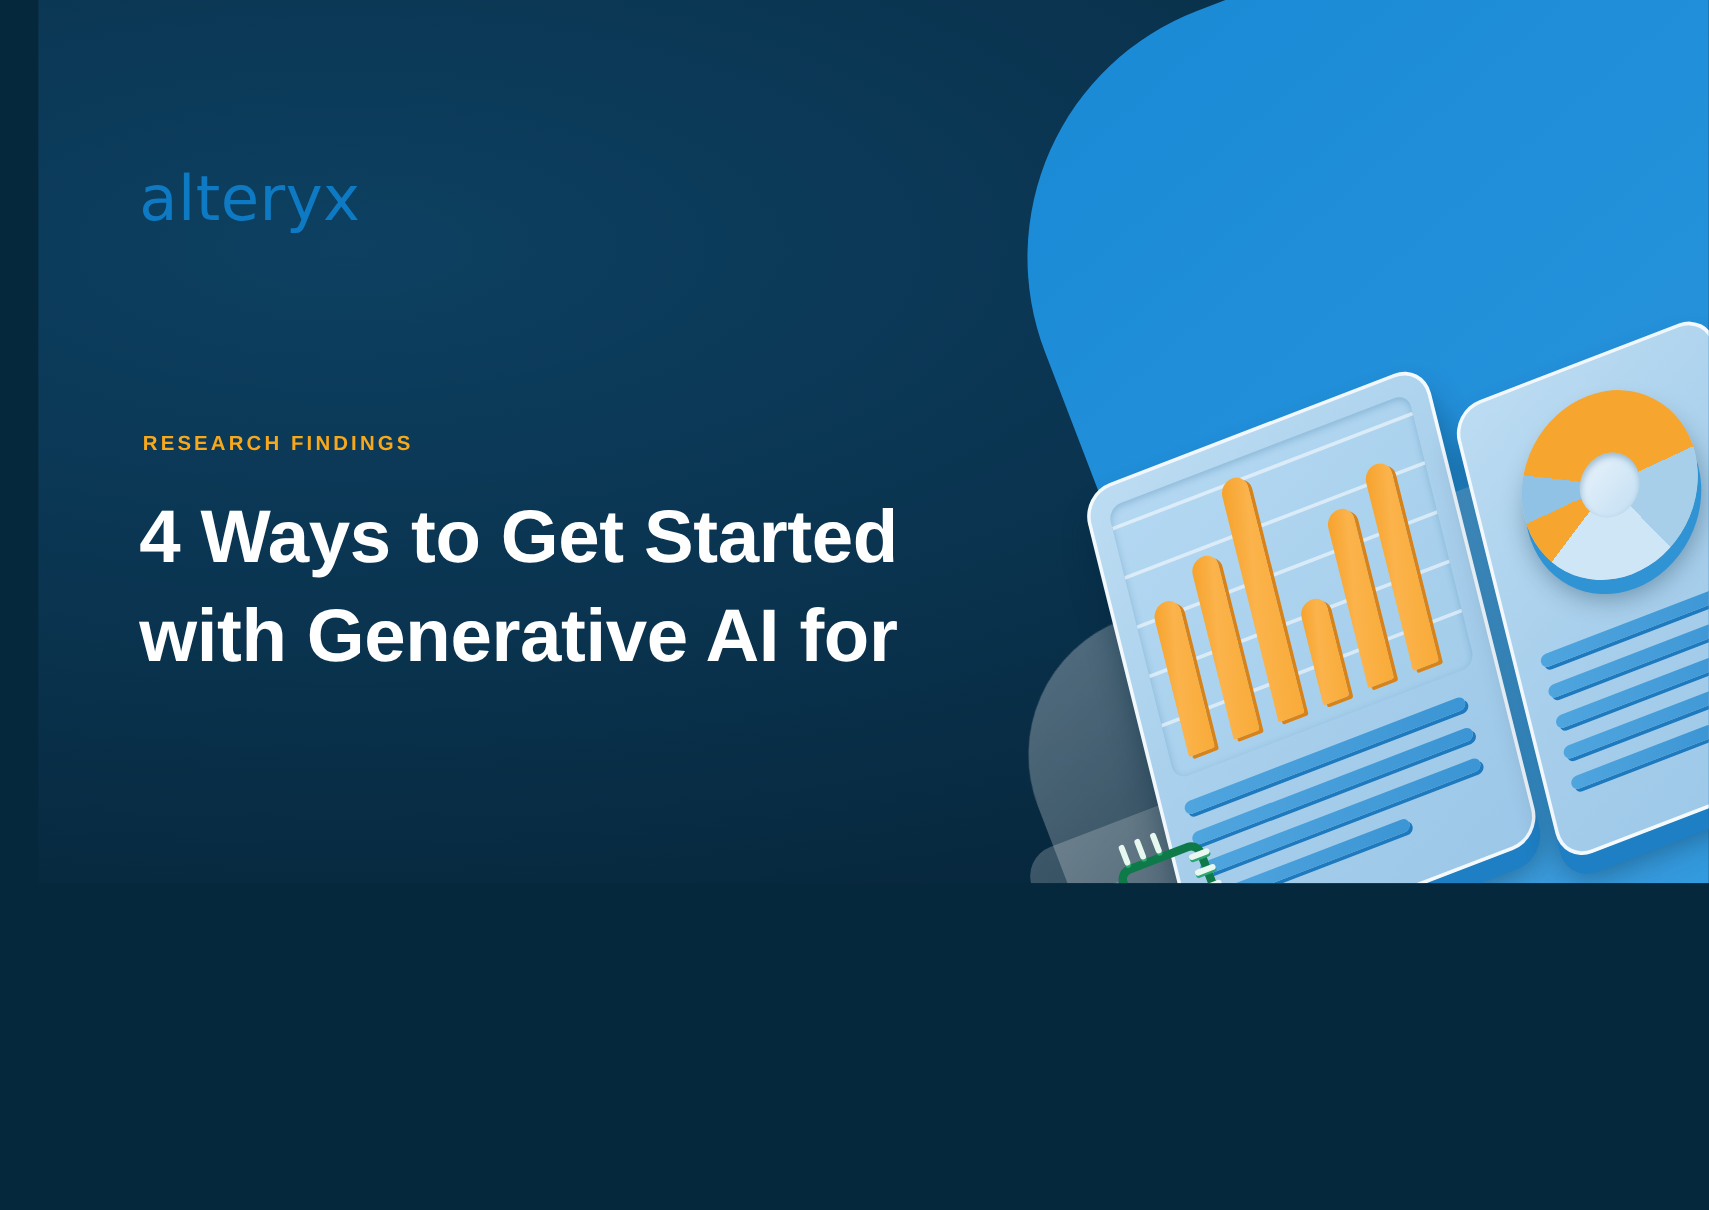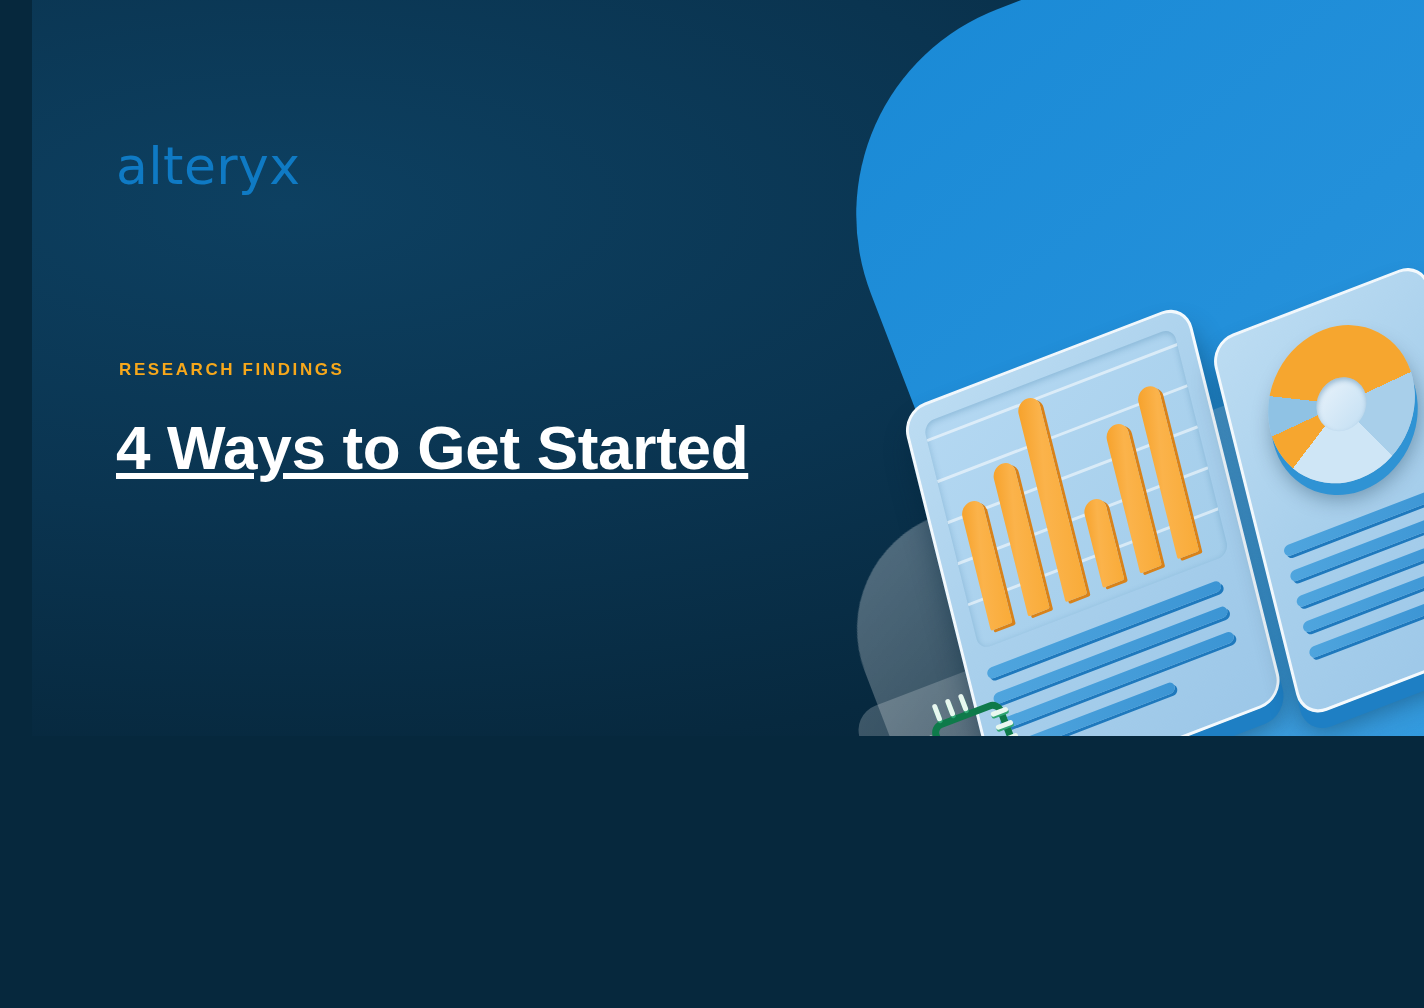--- a/index.html
+++ b/index.html
@@ -38,21 +38,21 @@
 
   
   .eyebrow{
     position:absolute; left:87px; top:360px;
     font-size:17px; font-weight:bold; letter-spacing:2.6px;
     color:#f7a81b; text-transform:uppercase;
   }
   .headline{
     position:absolute; left:84px; top:406px; width:820px;
     font-size:62px; font-weight:bold; line-height:1.34;
-    color:#ffffff; letter-spacing:-0.3px;text-decoration:underline;
+    color:#ffffff; letter-spacing:-0.3px;
   }
   .headline .ln{display:block;white-space:nowrap;}
 
   
   .illus{position:absolute; left:0; top:0; width:1424px; height:1008px; pointer-events:none;}
 
   .chipcard{
     position:absolute; left:838px; top:668px; width:235px; height:150px;
     background:linear-gradient(140deg,rgba(255,255,255,.22),rgba(255,255,255,.10));
     border-radius:26px;
@@ -130,20 +130,21 @@
 
   <div class="bg-blue"></div>
   <div class="bg-blue-soft"></div>
 
   <div class="logo">alteryx</div>
 
   <div class="eyebrow">RESEARCH FINDINGS</div>
 
   <div class="headline">
     <span class="ln">4 Ways to Get Started</span>
+    <span class="ln">with Generative AI for</span>
   </div>
 
   <div class="illus">
 
     <div class="chipcard"></div>
 
     <div class="dash">
 
       <div class="card card-left">
         <div class="plot">

